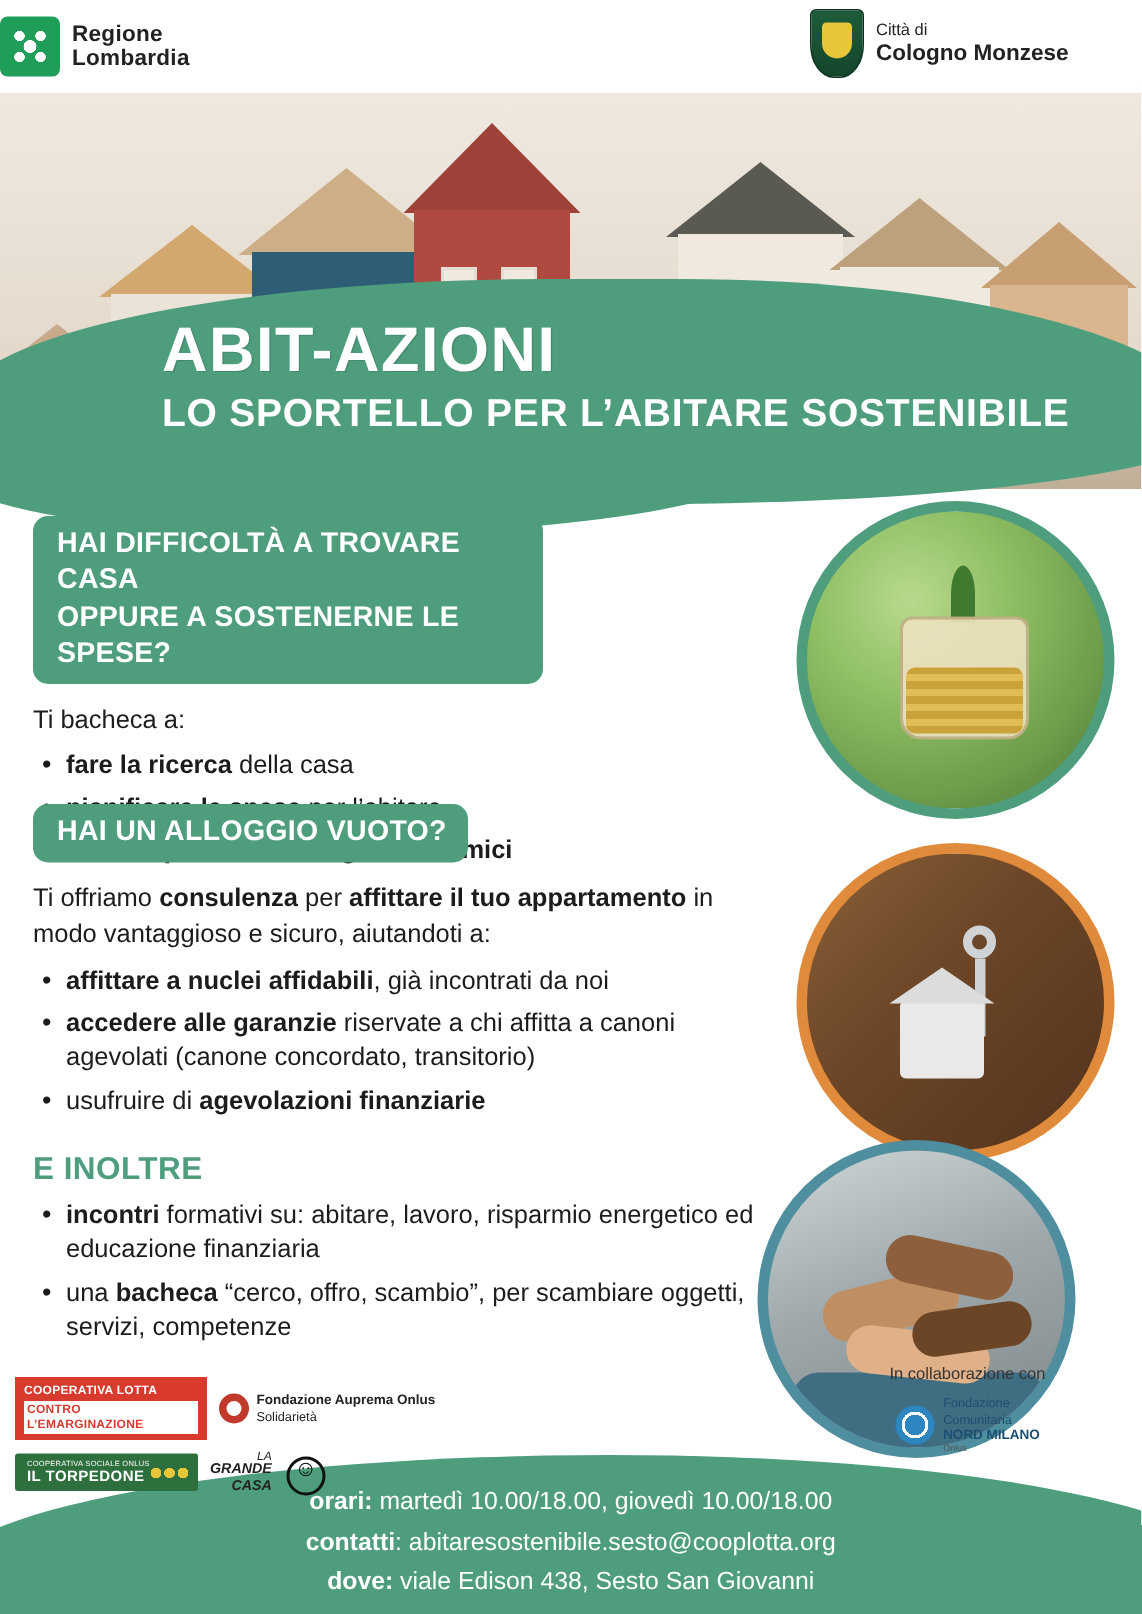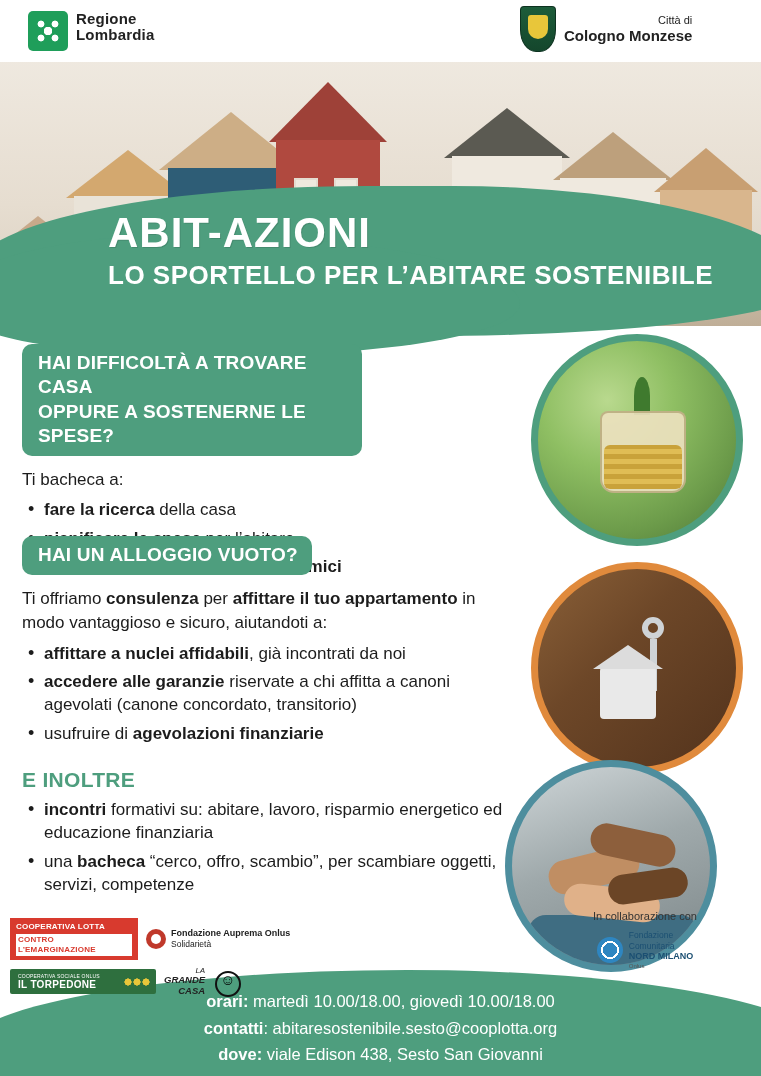--- a/index.html
+++ b/index.html
@@ -17,22 +17,21 @@
   }
 
   
   .logo-bar {
     position: absolute; top: 0; left: 0; width: 761px; height: 62px;
     background: #ffffff;
     display: flex; align-items: center;
     z-index: 20;
   }
   .logo-lombardia {
-    margin-left: 28px;
-    display: flex; align-items: flex-start;
+    display: flex; align-items: center;
   }
   .lomb-mark {
     width: 40px; height: 40px; background: #1f9e5a;
     border-radius: 5px;
     position: relative;
     margin-right: 8px;
   }
   .lomb-mark::before {
     content: "";
     position: absolute; left: 9px; top: 9px;
@@ -67,22 +66,22 @@
   }
   .sesto-text { text-align: center; }
   .sesto-title {
     font-family: "Liberation Serif", serif;
     font-size: 17px; font-weight: bold; color: #1a1a1a; letter-spacing: .4px;
   }
   .sesto-rule { height: 2px; background: #1f4e86; margin: 2px 0 2px; }
   .sesto-sub { font-size: 7px; color: #333; letter-spacing: .6px; }
 
   .logo-cologno {
-    position: absolute; left: 520px; top: 6px;
-    display: flex; align-items: center; text-align: right;
+    position: absolute; left: 540px; top: 6px;
+    display: flex; align-items: center;
   }
   .crest2 {
     width: 36px; height: 46px;
     background: linear-gradient(#1d5c3a, #14462c);
     border: 1.5px solid #0d3220;
     border-radius: 4px 4px 16px 16px / 4px 4px 22px 22px;
     position: relative; margin-right: 8px;
   }
   .crest2::after {
     content: "";
@@ -284,21 +283,21 @@
   }
   .lotta .l2 { background:#fff; color:#d83a2e; display:block; margin-top:2px; padding:1px 2px; }
   .auprema { display:flex; align-items:center; gap:5px; }
   .auprema .mk { width: 20px; height: 20px; background:#c0392b; border-radius:50%; position:relative; }
   .auprema .mk::after { content:""; position:absolute; left:5px; top:5px; width:10px;height:10px; background:#fff; border-radius:50%; }
   .auprema .tx { font-size: 8.5px; color:#222; line-height:1.25; }
   .auprema .tx b { display:block; font-size: 9px; }
   .torpedone {
     background: #2e6f3e; color: #fff; font-size: 10px; font-weight: bold;
     padding: 4px 8px; border-radius: 2px; letter-spacing: .3px;
-    position: relative; width: 146px;
+    position: relative; width: 122px;
   }
   .torpedone .top { font-size: 5px; font-weight: normal; letter-spacing: .2px; }
   .torpedone .dots { position:absolute; right:6px; top:8px; width:26px; height:10px;
     background: radial-gradient(circle at 4px 5px,#e8c63a 3.5px,transparent 3.6px),
                 radial-gradient(circle at 13px 5px,#e8c63a 3.5px,transparent 3.6px),
                 radial-gradient(circle at 22px 5px,#e8c63a 3.5px,transparent 3.6px); }
   .grandecasa { font-size: 8px; color:#222; text-align:right; line-height:1.15;font-style:italic; }
   .grandecasa b { display:block; font-size: 9.5px; }
   .cglogo { width: 26px; height: 26px; position: relative; }
   .cglogo::before { content:""; position:absolute; left:2px; top:2px; width:22px;height:22px;

